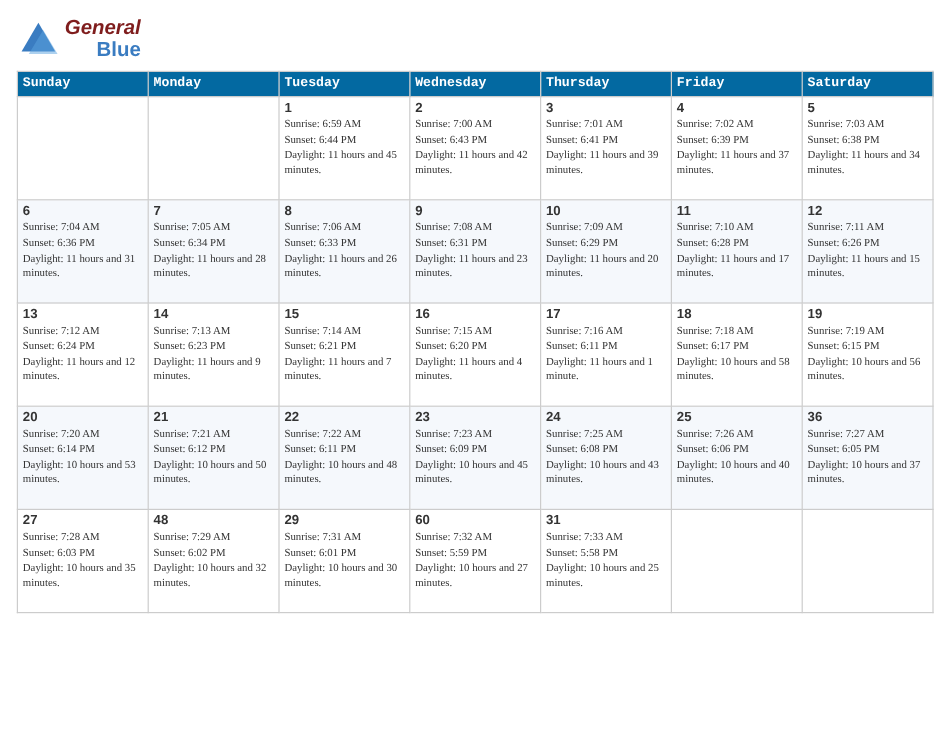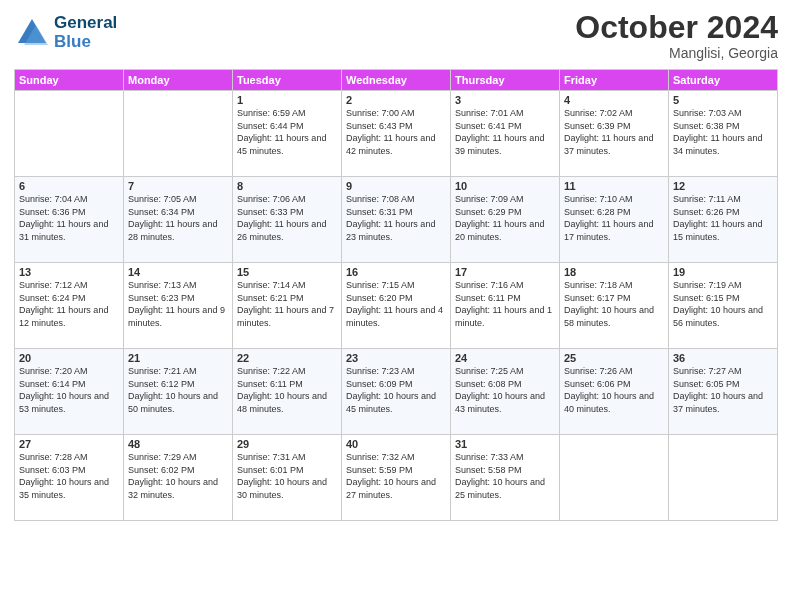--- a/index.html
+++ b/index.html
@@ -28,26 +28,28 @@
       margin-top: 4px;
     }
     .logo-text {
       display: flex;
       flex-direction: column;
       line-height: 1.1;
     }
     .logo-general {
       font-size: 17px;
       font-weight: bold;
-      color: #0c4a6e;
+      color: #7f1d1d;
+      font-style: italic;
     }
     .logo-blue {
       font-size: 17px;
       font-weight: bold;
       color: #3a7cc1;
+      text-align: right;
     }
     .logo-icon {
       width: 36px;
       height: 36px;
       margin-right: 4px;
     }
     .title-area {
       text-align: right;
     }
     .month-title {
@@ -59,27 +61,28 @@
     .subtitle {
       font-size: 14px;
       color: #555;
     }
     table {
       width: 100%;
       border-collapse: collapse;
       table-layout: fixed;
     }
     thead tr th {
-      background-color: #d946ef;
+      background-color: #0369a1;
       color: #fff;
       font-size: 11px;
       font-weight: bold;
       padding: 4px 4px;
       text-align: left;
       border: 1px solid #ccc;
+      font-family: Liberation Mono, monospace;
     }
     tbody tr td {
       vertical-align: top;
       border: 1px solid #ccc;
       padding: 3px 4px;
       font-size: 9.5px;
       color: #333;
       height: 86px;
       background: #fff;
     }
@@ -89,44 +92,41 @@
     .day-num {
       font-size: 11px;
       font-weight: bold;
       display: block;
       margin-bottom: 1px;
     }
     .day-info {
       font-size: 9px;
       line-height: 1.4;
       color: #333;
+      font-family: Liberation Serif, serif;
     }
     .empty-cell {
       background: #fff !important;
     }
   </style>
 </head>
 <body>
 
 <div class="page">
   <div class="header">
     <div class="logo">
       <svg class="logo-icon" viewBox="0 0 36 36">
         <polygon points="18,4 32,28 4,28" fill="#3a7cc1"></polygon>
         <polygon points="22,10 34,30 10,30" fill="#5ba3e0" opacity="0.5"></polygon>
       </svg>
       <div class="logo-text">
         <span class="logo-general">General</span>
         <span class="logo-blue">Blue</span>
       </div>
     </div>
-    <div class="title-area">
-      <div class="month-title">October 2024</div>
-      <div class="subtitle">Manglisi, Georgia</div>
-    </div>
   </div>
 
   <table>
     <thead>
       <tr>
       <th>Sunday</th>
           <th>Monday</th>
           <th>Tuesday</th>
           <th>Wednesday</th>
           <th>Thursday</th>
@@ -256,21 +256,21 @@
           </td>
           <td>
             <span class="day-num">48</span>
             <div class="day-info"><span>Sunrise: 7:29 AM</span><br><span>Sunset: 6:02 PM</span><br><span>Daylight: 10 hours and 32 minutes.</span></div>
           </td>
           <td>
             <span class="day-num">29</span>
             <div class="day-info"><span>Sunrise: 7:31 AM</span><br><span>Sunset: 6:01 PM</span><br><span>Daylight: 10 hours and 30 minutes.</span></div>
           </td>
           <td>
-            <span class="day-num">40</span>
+            <span class="day-num">60</span>
             <div class="day-info"><span>Sunrise: 7:32 AM</span><br><span>Sunset: 5:59 PM</span><br><span>Daylight: 10 hours and 27 minutes.</span></div>
           </td>
           <td>
             <span class="day-num">31</span>
             <div class="day-info"><span>Sunrise: 7:33 AM</span><br><span>Sunset: 5:58 PM</span><br><span>Daylight: 10 hours and 25 minutes.</span></div>
           </td>
           <td class="empty-cell"></td>
           <td class="empty-cell"></td>
         </tr>
       </tbody>

